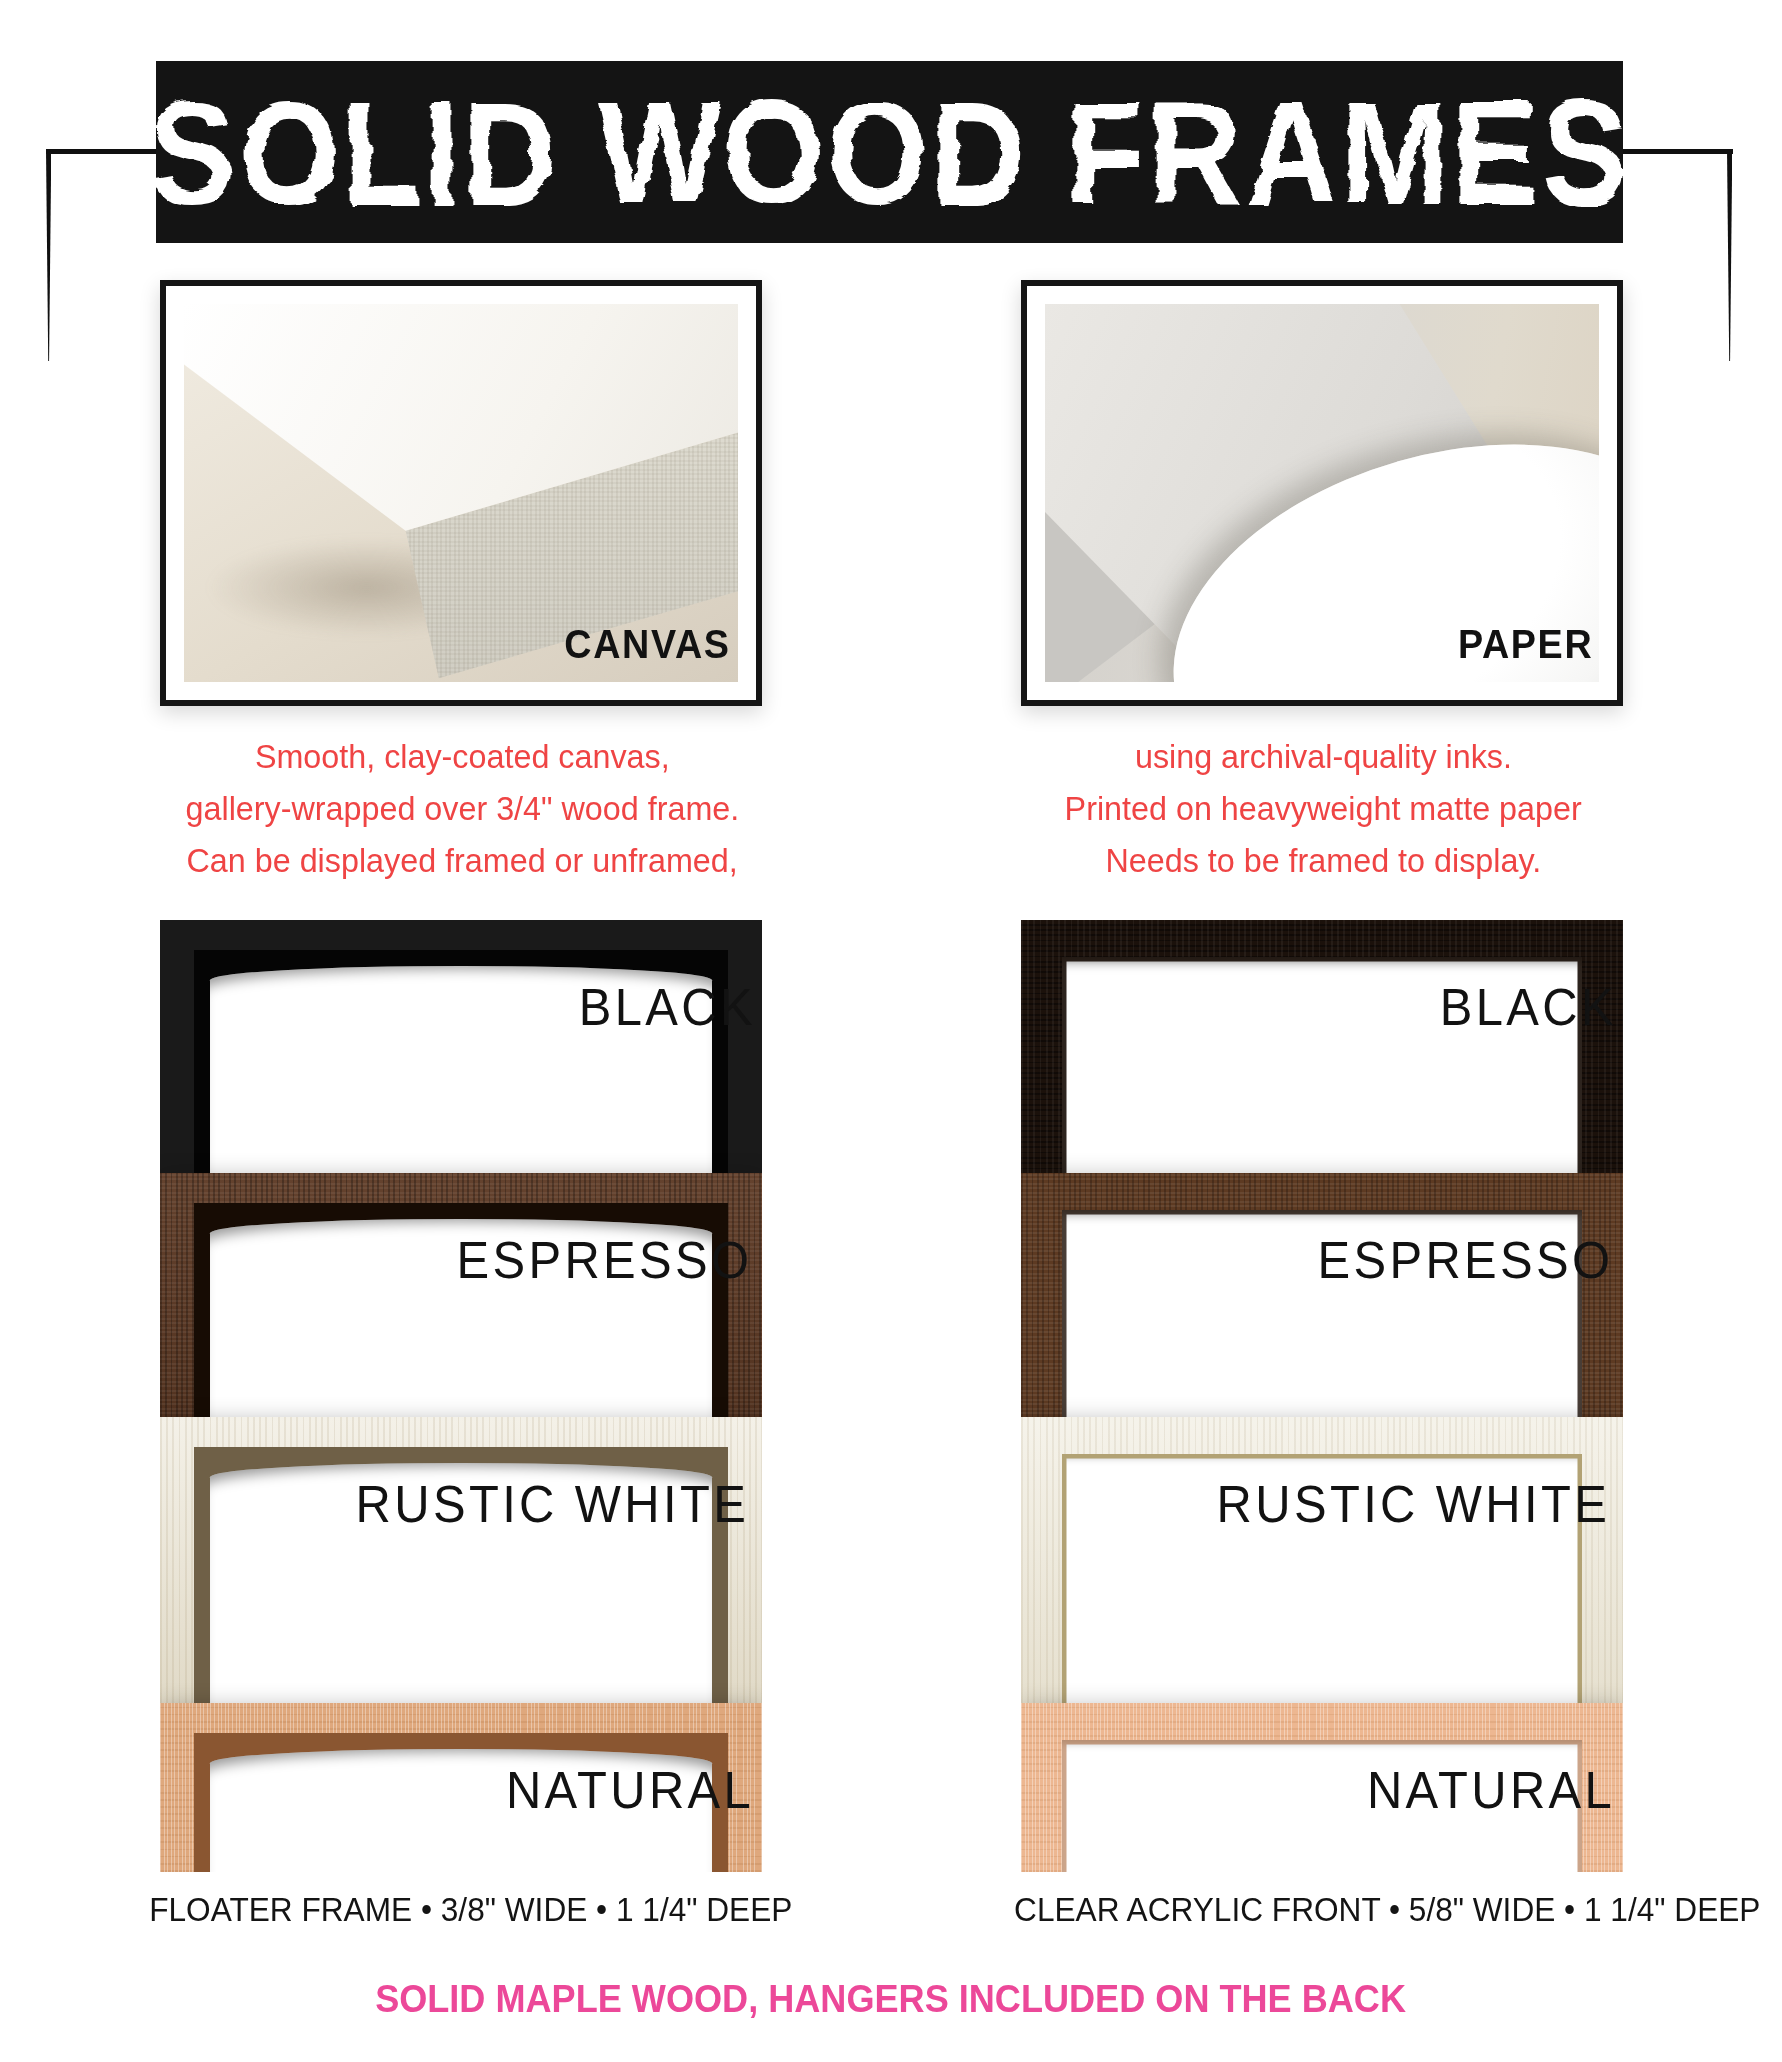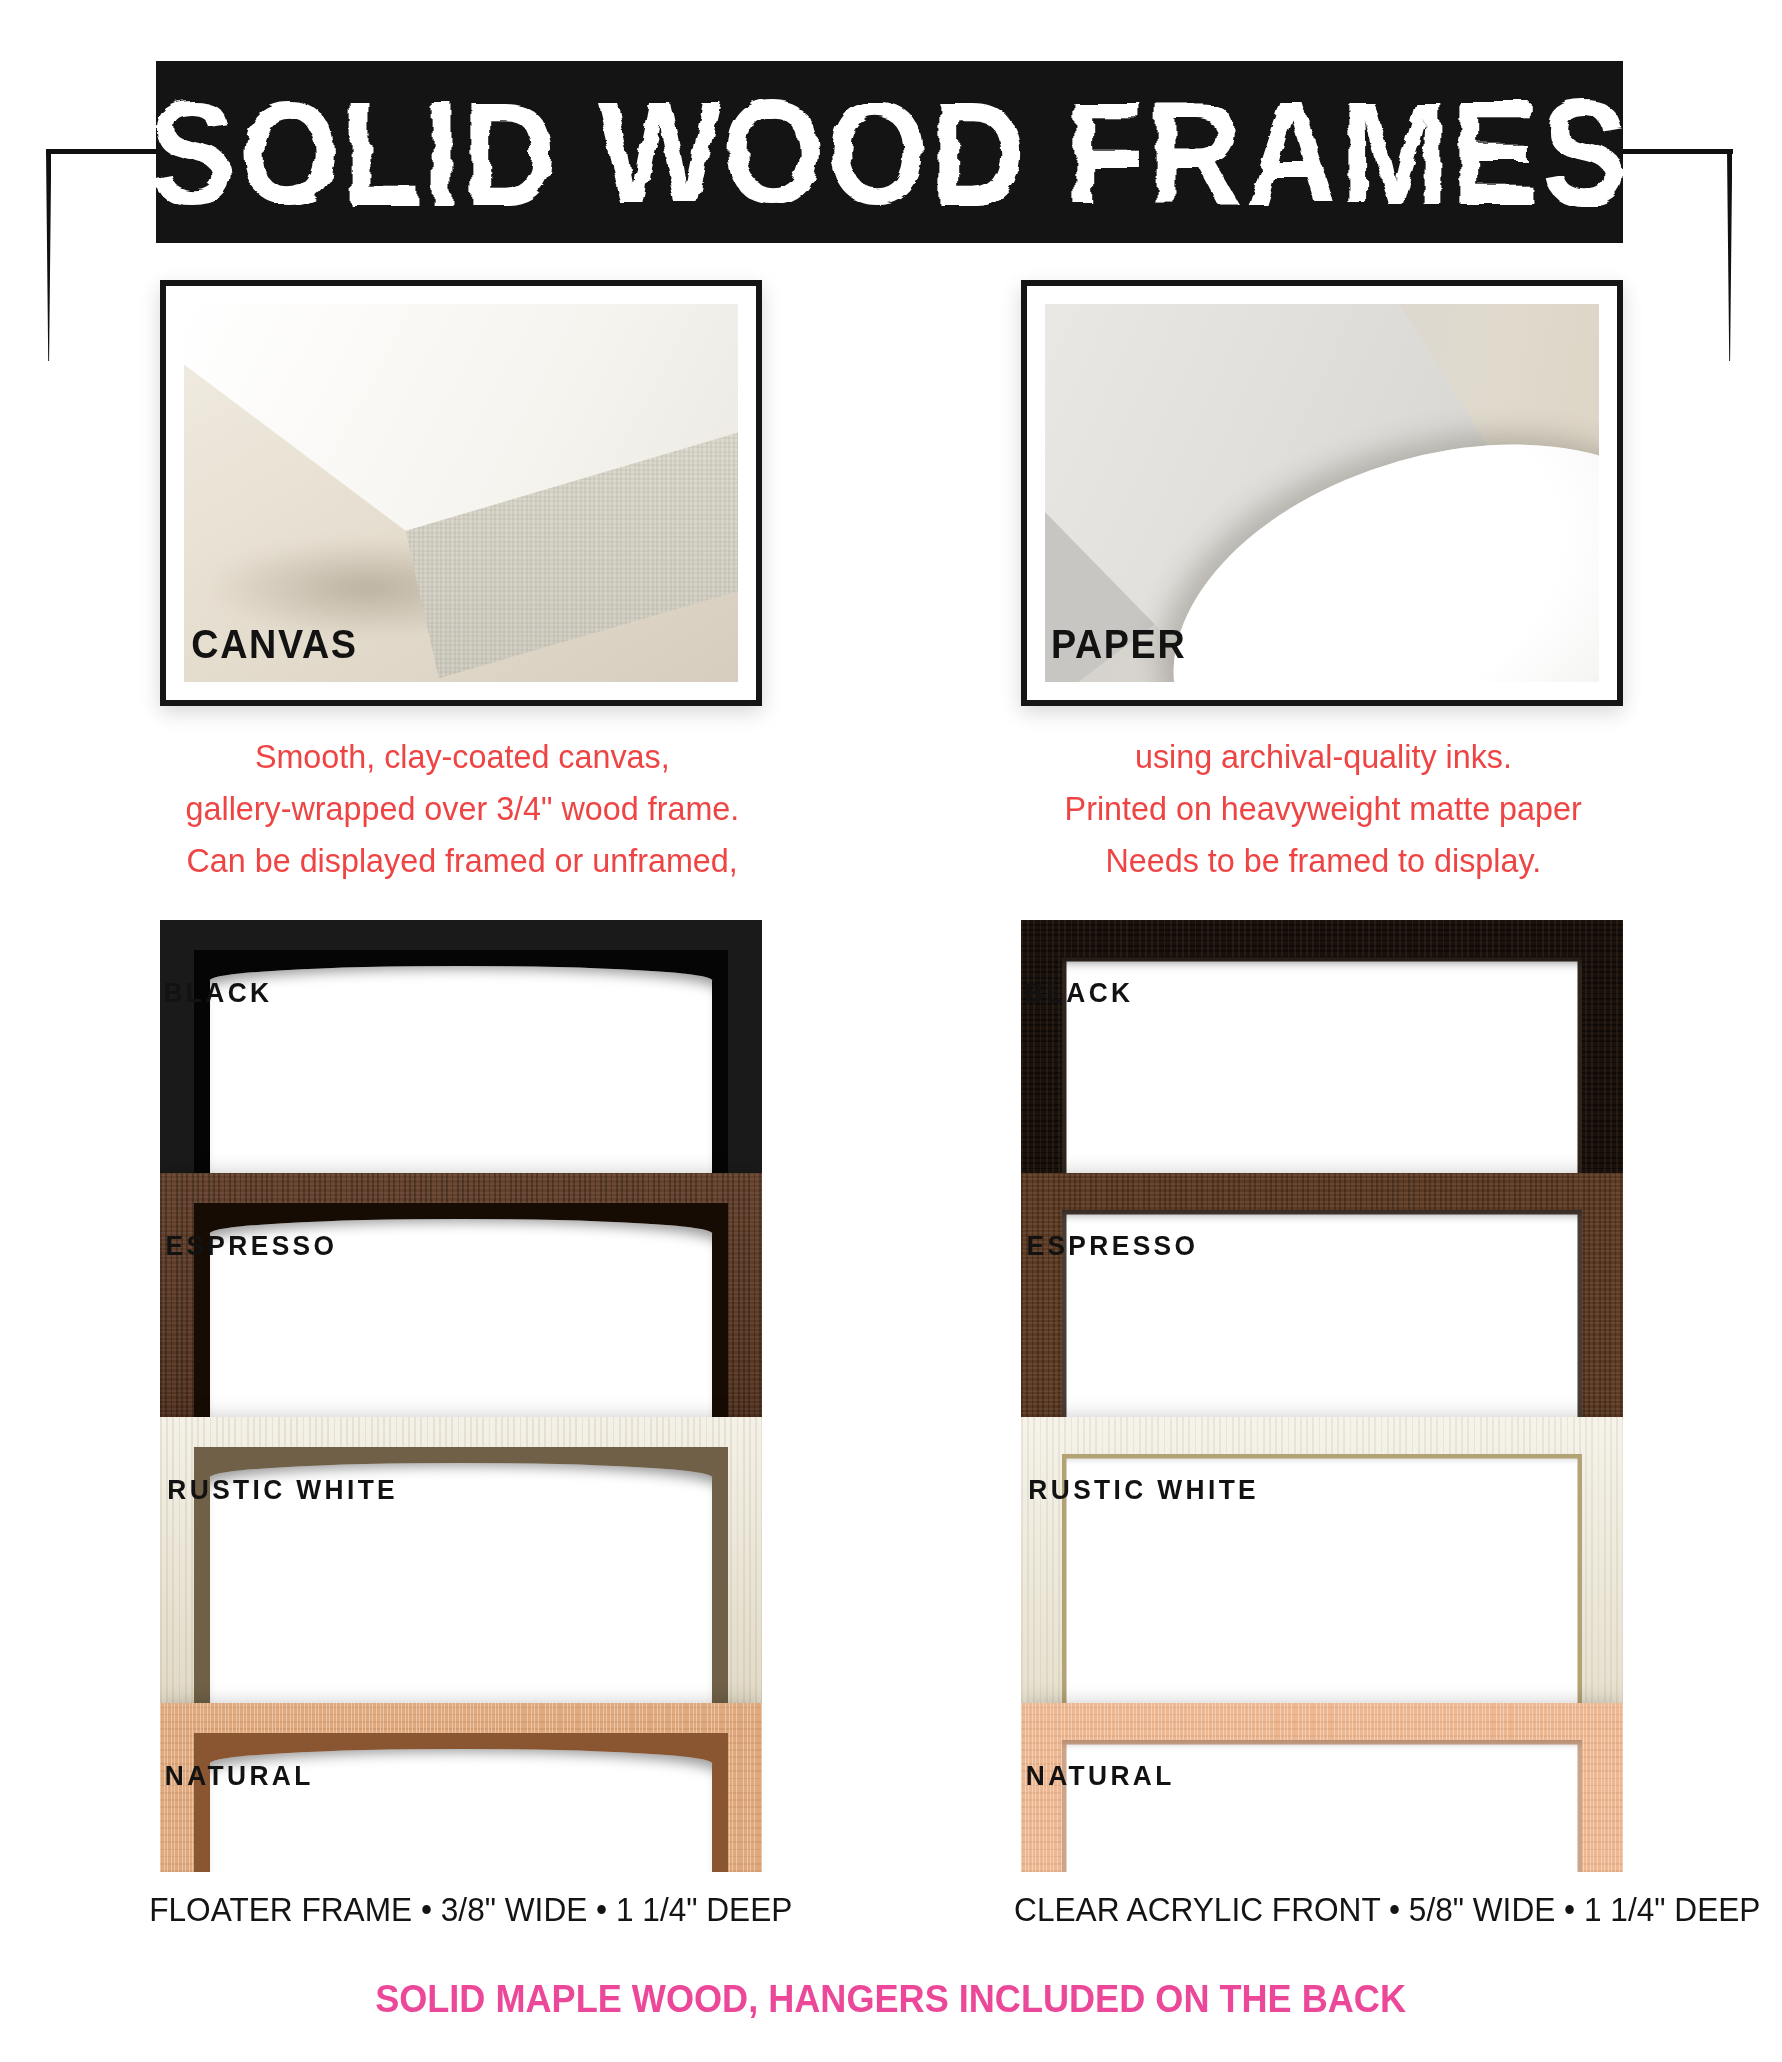--- a/index.html
+++ b/index.html
@@ -21,21 +21,21 @@
   .bracket-v.left{left:46px;}
   .bracket-v.right{left:1727px;}
 
   
   .photo-box{position:absolute;top:280px;width:602px;height:426px;box-sizing:border-box;
              background:#fff;border:6.2px solid #151515;padding:18px;
              box-shadow:0 7.1px 19.6px rgba(0,0,0,0.16);}
   .photo-box.left{left:160px;}
   .photo-box.right{left:1021px;}
   .photo{position:relative;width:100%;height:100%;overflow:hidden;}
-  .photo-label{position:absolute;left:0;bottom:14.3px;width:100%;text-align:left;z-index:9;
+  .photo-label{position:absolute;left:0;bottom:14.3px;width:100%;text-align:right;z-index:9;
                font-size:41px;font-weight:bold;letter-spacing:1.8px;color:#121212;}
   .photo-label span{display:inline-block;transform:scaleX(0.92);}
 
   
   .photo.canvas{background:linear-gradient(150deg,#f1ece2 0%,#e4dccd 55%,#d6cdbe 100%);}
   .cv-shadow{position:absolute;left:4%;top:62%;width:58%;height:26%;border-radius:50%;
              background:radial-gradient(ellipse at center,rgba(125,112,92,0.38) 0%,rgba(125,112,92,0) 70%);
              filter:blur(5.3px);}
   .cv-top{position:absolute;inset:0;
           clip-path:polygon(0 16%,0 0,100% 0,100% 34%,40% 60%);
@@ -78,22 +78,22 @@
   .frame.f4{top:783px;z-index:4;}
 
   
   .gap{position:absolute;top:30px;left:34px;right:34px;bottom:0;}
   .canvas-art{position:absolute;top:46px;left:50px;right:50px;bottom:0;background:#ffffff;
               border-radius:50% 50% 0 0 / 14.3px 14.3px 0 0;
               box-shadow:inset 0 10.7px 12.5px -8px rgba(0,0,0,0.40);}
   
   .paper-art{position:absolute;top:37px;left:41px;right:41px;bottom:0;background:#ffffff;}
 
-  .frame-label{position:absolute;top:57px;left:0;width:100%;text-align:left;z-index:5;
-               font-size:28px;font-weight:bold;letter-spacing:3.6px;color:#121212;}
+  .frame-label{position:absolute;top:57px;left:0;width:100%;text-align:right;z-index:5;
+               font-size:52px;font-weight:normal;letter-spacing:3.6px;color:#121212;}
   .frame-label span{display:inline-block;transform:scaleX(0.94);}
 
   
   .fl-black{background:#1a1a1a;}
   .fl-black .gap{background:#050505;}
   .fl-espresso{background-color:#57321c;
     background-image:repeating-linear-gradient(90deg,rgba(0,0,0,0.25) 0 1.8px,transparent 1.8px 5.3px),
                      repeating-linear-gradient(0deg,rgba(255,255,255,0.06) 0 1.8px,transparent 1.8px 4.5px),
                      linear-gradient(180deg,rgba(255,255,255,0.08),rgba(0,0,0,0.18));}
   .fl-espresso .gap{background:#170c04;}

